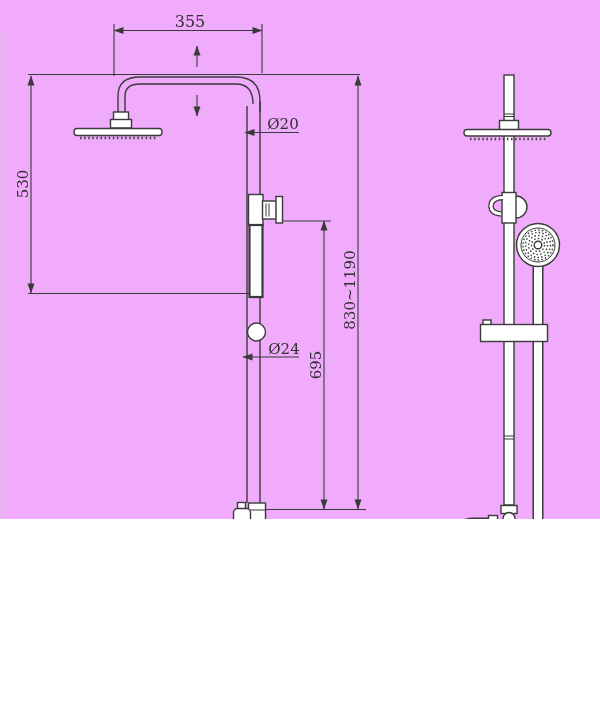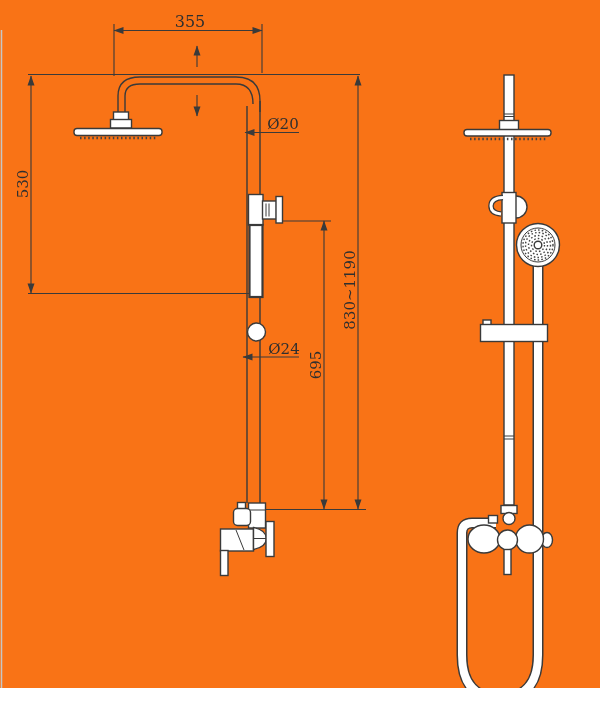--- a/index.html
+++ b/index.html
@@ -1,16 +1,16 @@
 <!DOCTYPE html>
 <html><head>
 <meta charset="utf-8">
 <style>
   html,body{margin:0;padding:0;background:#fff;}
-  .sheet{position:relative;width:600px;height:688px;background:#f97316;overflow:hidden;
+  .sheet{position:relative;width:600px;height:519px;background:#f0abfc;overflow:hidden;
          font-family:"DejaVu Serif", serif;}
   svg{display:block;}
   .ln{stroke:#3a3a3a;stroke-width:1.4;fill:none;}
   .lnw{stroke:#3a3a3a;stroke-width:1.4;fill:#ffffff;}
   .thin{stroke:#3a3a3a;stroke-width:1;fill:none;}
   .dim{stroke:#3a3a3a;stroke-width:1.1;fill:none;}
   .dimtxt{fill:#2f2f2f;font-size:16px;font-family:"DejaVu Serif", serif;}
   .dimtxt.small{font-size:15px;}
   .tube-out{stroke:#3a3a3a;fill:none;}
   .tube-in{stroke:#ffffff;fill:none;}

